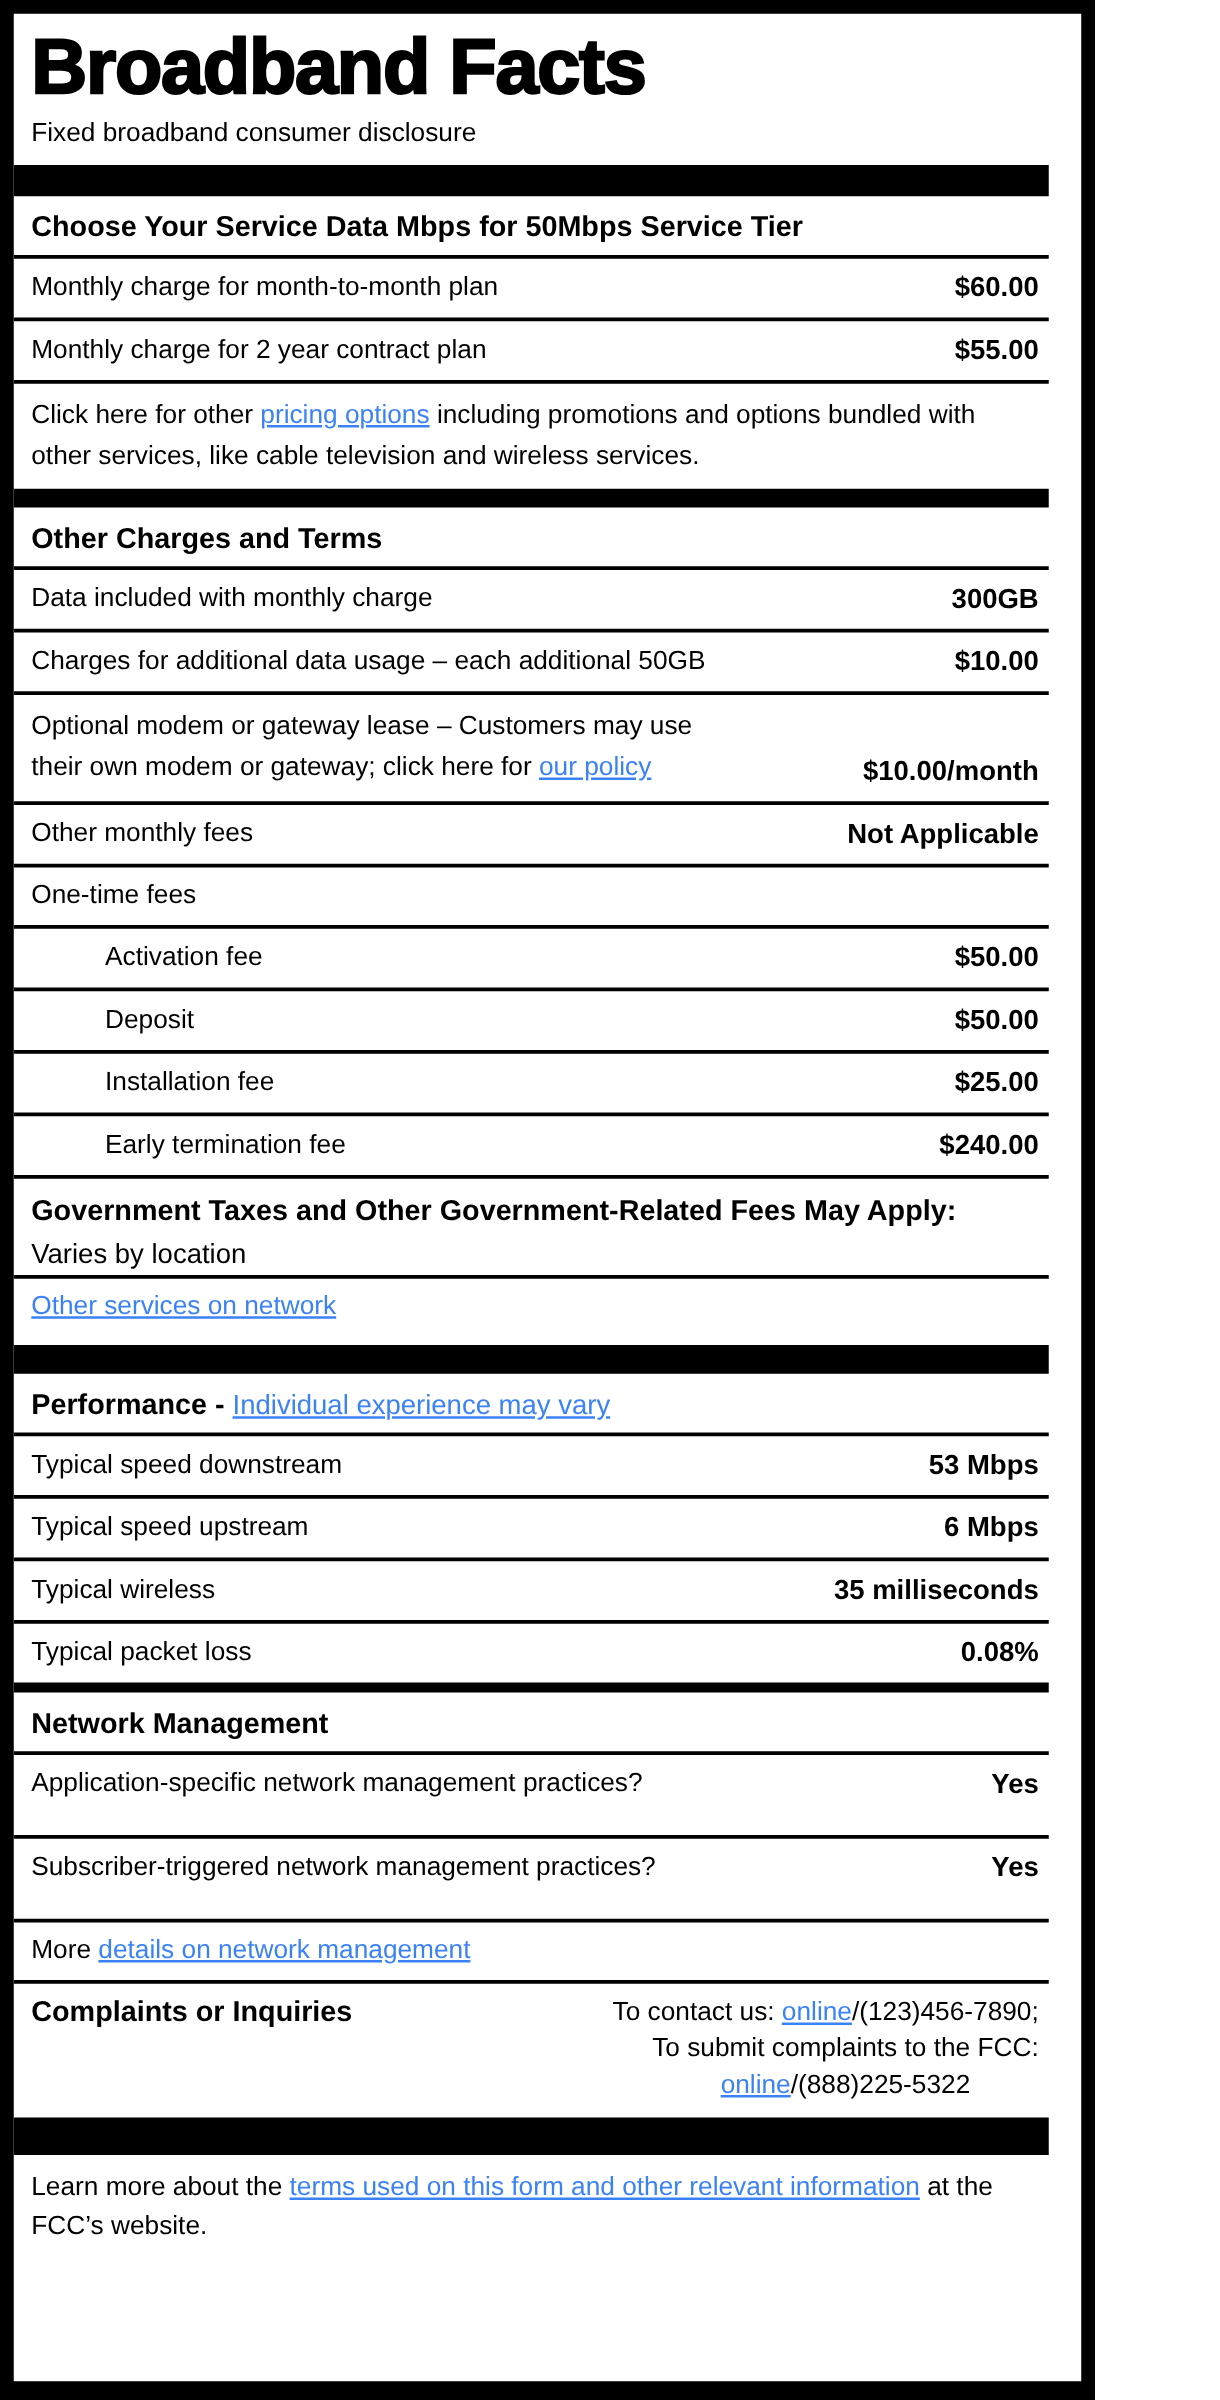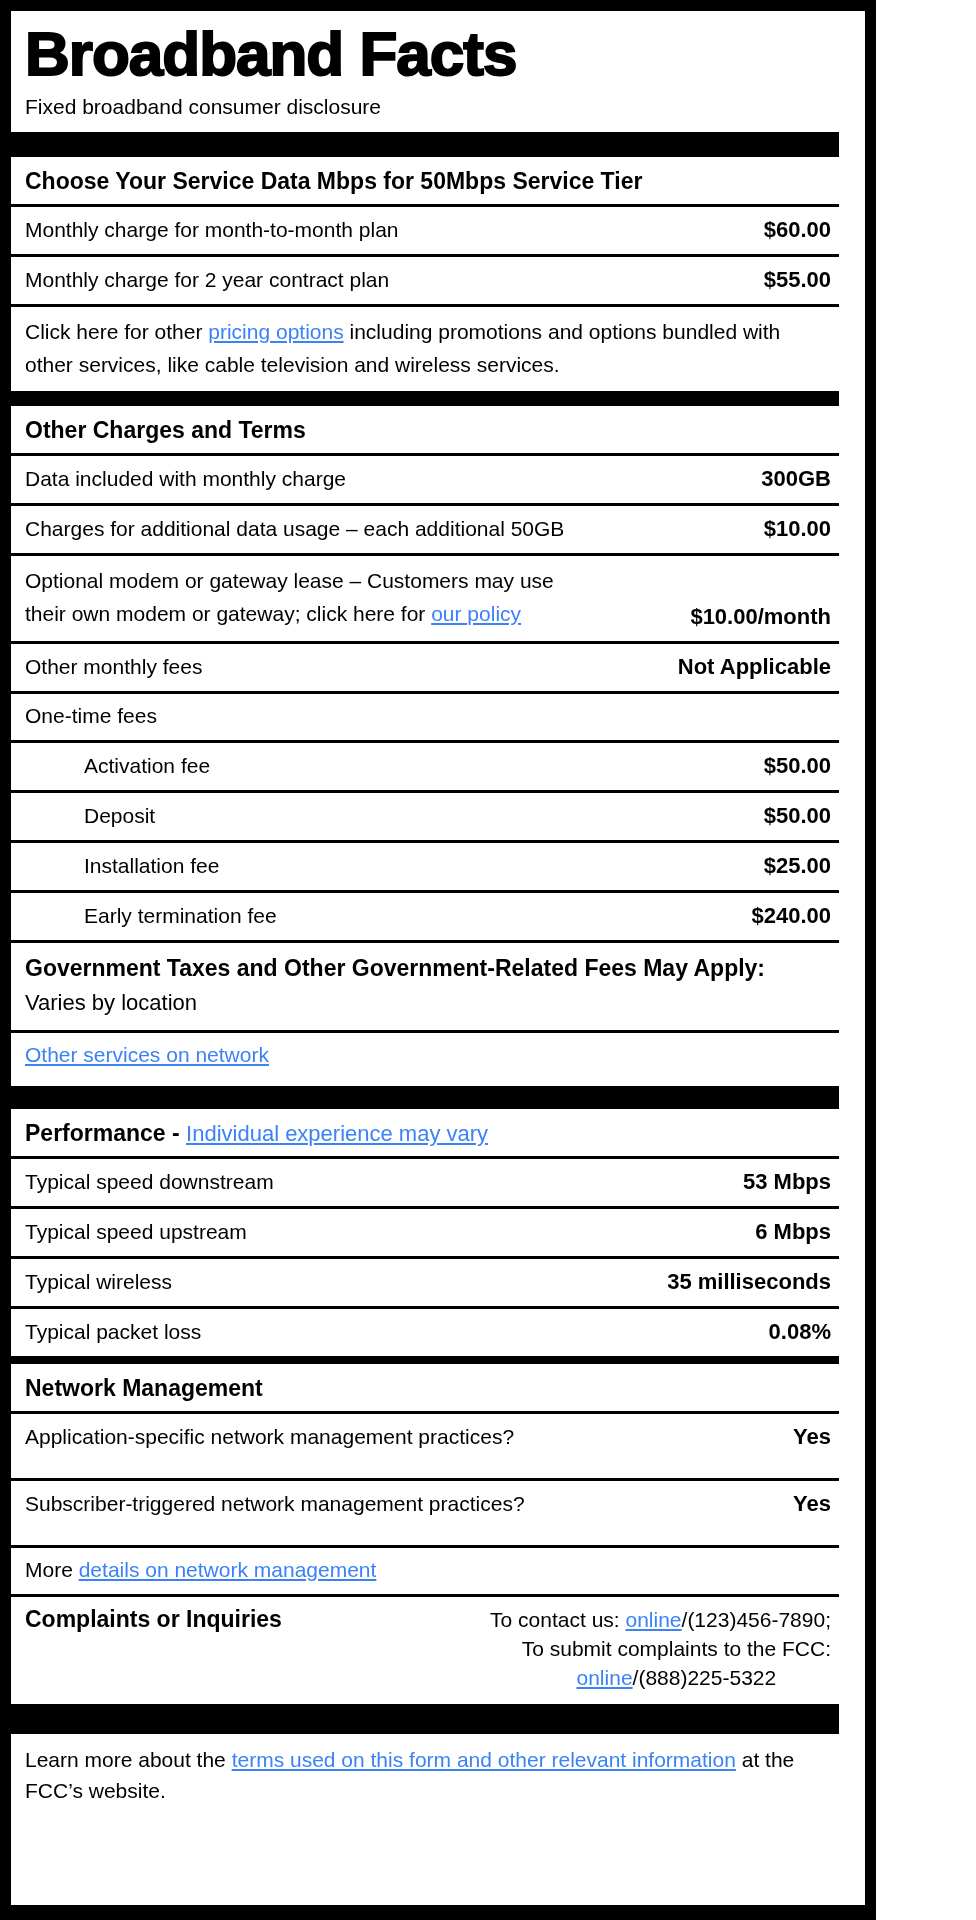--- a/index.html
+++ b/index.html
@@ -42,21 +42,21 @@
   .row.sub{padding-left:73px;}
   .row.tall{padding-bottom:28px;}
   .row.no-line{border-bottom:none;}
   .lbl-wide{max-width:565px;line-height:33px;}
   .note{
     display:block;font-size:21px;line-height:33px;
     padding:8px 8px 10px 14px;border-bottom:none;
   }
   .gov-row{
     display:block;font-size:22px;line-height:34px;
-    padding:8px 8px 10px 14px;border-bottom:3px solid #000;
+    padding:8px 8px 0 14px;border-bottom:3px solid #000;
   }
   .gov-row .b{font-weight:bold;font-size:23px;}
   .link-row{font-size:21px;padding:8px 8px 18px 14px;border-bottom:none;}
   a.lnk{color:#3b82f6;cursor:pointer;white-space:pre-wrap;}
   .perf-header{
     font-size:22px;padding:10px 8px 8px 14px;border-bottom:3px solid #000;line-height:28px;
   }
   .perf-header .b{font-weight:bold;font-size:23px;}
   .flex-hdr-row{
     display:flex;justify-content:space-between;align-items:flex-start;

